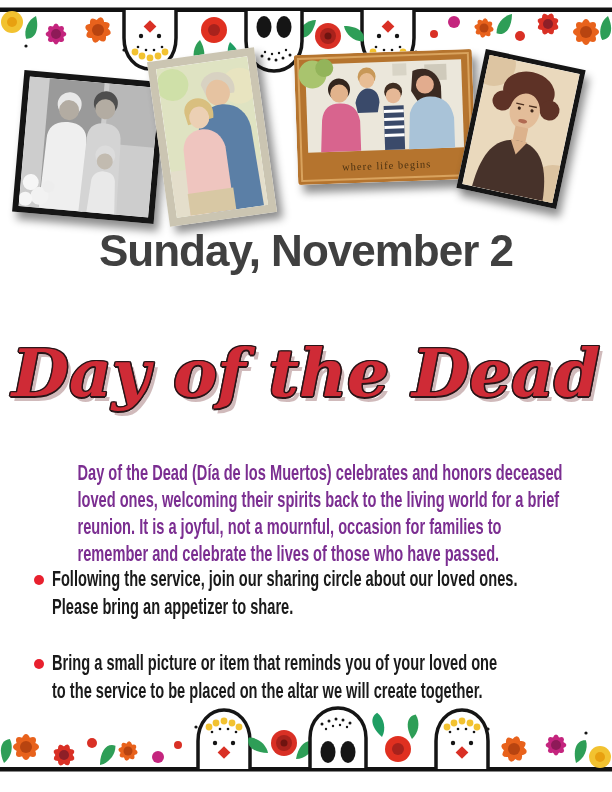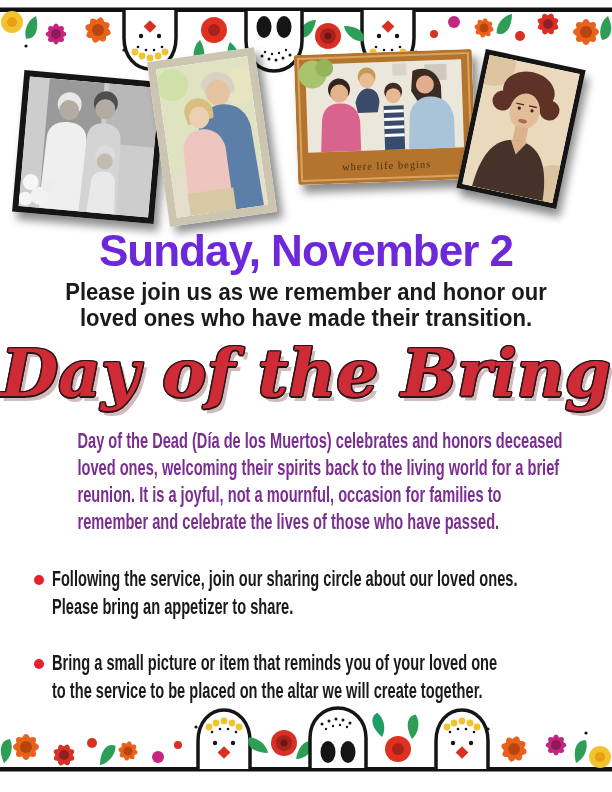--- a/index.html
+++ b/index.html
@@ -20,42 +20,42 @@
   .photo svg{display:block;}
   .p1{left:18px;top:76px;width:130px;height:130px;border:6px solid #151515;transform:rotate(5deg);}
   .p2{left:158px;top:54px;width:92px;height:150px;border:8px solid #cbc5b2;transform:rotate(-8deg);}
   .p3{left:296px;top:52px;width:178px;height:130px;transform:rotate(-2deg);box-shadow:5px 8px 9px rgba(0,0,0,0.45);}
   .p4{left:470px;top:58px;width:92px;height:132px;border:5px solid #151515;transform:rotate(12deg);}
 
   
   .event-date{
     position:absolute;top:226px;left:0;width:612px;margin:0;
     text-align:center;font-size:44px;font-weight:700;letter-spacing:-1px;
-    color:#6d28d9;
+    color:#404040;
   }
   .intro{position:absolute;top:279px;left:0;width:612px;text-align:center;}
   .intro .line{
     white-space:nowrap;font-size:24.5px;font-weight:700;color:#1a1a1a;
     line-height:26px;transform:scaleX(0.90);transform-origin:50% 50%;
   }
 
   
   .event-title{
     position:absolute;top:334px;left:0;width:612px;margin:0;
     text-align:center;
     font-family:"DejaVu Serif", serif;font-style:italic;font-weight:700;
     font-size:66px;color:#cf2b36;
     text-shadow:
       1.5px 0 #2a1518,-1.5px 0 #2a1518,0 1.5px #2a1518,0 -1.5px #2a1518,
       1.2px 1.2px #2a1518,-1.2px -1.2px #2a1518,1.2px -1.2px #2a1518,-1.2px 1.2px #2a1518,
       4px 5px 0 rgba(100,25,30,0.30);
   }
 
   
-  .description{position:absolute;top:428px;left:0;width:484px;text-align:center;}
+  .description{position:absolute;top:460px;left:0;width:484px;text-align:center;}
   .description .line{
     white-space:nowrap;font-size:21.5px;font-weight:700;color:#7b2e91;
     line-height:27px;transform:scaleX(0.68);transform-origin:50% 50%;
   }
 
   
   .bullets{position:absolute;top:566px;left:36px;width:560px;}
   .bullet{position:relative;padding-left:16px;margin-bottom:29px;}
   .bullet-dot{
     position:absolute;left:-2px;top:9px;width:10px;height:10px;border-radius:50%;
@@ -244,26 +244,22 @@
         <rect x="40" y="64" width="13" height="14" fill="#dcb28c"></rect>
         <path d="M10,132 C12,96 24,78 46,78 C68,78 80,96 82,132 Z" fill="#47322a"></path>
         <path d="M38,78 L46,92 L55,78 Z" fill="#dcb28c"></path>
       </svg>
     </figure>
 
   </div>
 
   <h1 class="event-date">Sunday, November 2</h1>
 
-  <div class="intro">
-    <div class="line">Please join us as we remember and honor our</div>
-    <div class="line">loved ones who have made their transition.</div>
-  </div>
-
-  <h2 class="event-title">Day of the Bring</h2>
+
+  <h2 class="event-title">Day of the Dead</h2>
 
   <div class="description">
     <div class="line">Day of the Dead (Día de los Muertos) celebrates and honors deceased</div>
     <div class="line">loved ones, welcoming their spirits back to the living world for a brief</div>
     <div class="line">reunion. It is a joyful, not a mournful, occasion for families to</div>
     <div class="line">remember and celebrate the lives of those who have passed.</div>
   </div>
 
   <div class="bullets">
     <div class="bullet">

